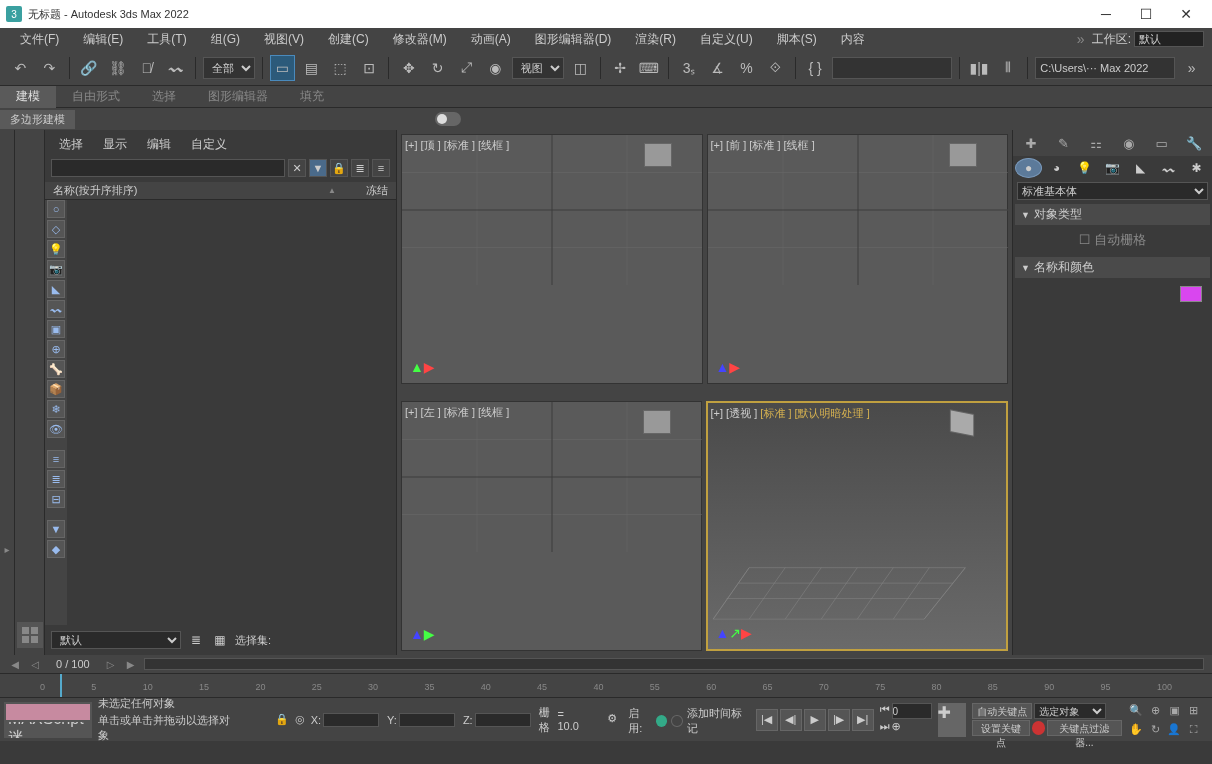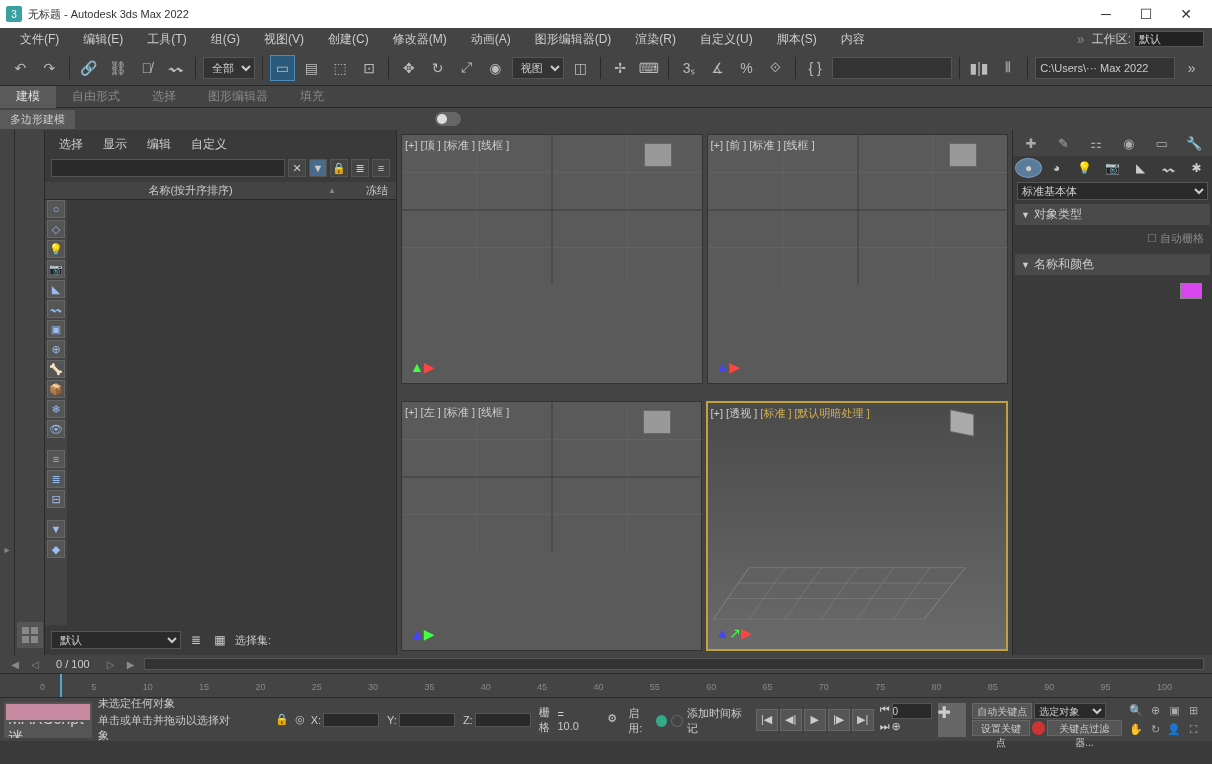--- a/index.html
+++ b/index.html
@@ -37,21 +37,21 @@
 .scene-iconcol { width: 22px; background: #444; display: flex; flex-direction: column; padding-top: 52px; gap: 2px; align-items:center;}
 .scene-iconcol .ico { width: 18px; height: 18px; background: #555; border:1px solid #666;display:flex;align-items:center;justify-content:center;font-size:11px;color:#99bbee;}
 .scene-content { flex: 1; display: flex; flex-direction: column; }
 .scene-tabs { height: 24px; display: flex; align-items: center; padding: 4px 6px 0; gap: 4px; }
 .scene-tabs .stab { padding: 2px 8px; color: #ccc; font-size: 12px; }
 .scene-filter { height: 28px; display: flex; align-items: center; padding: 0 6px; gap: 3px; }
 .scene-filter input { flex: 1; background: #2a2a2a; border: 1px solid #555; color: #ccc; height: 18px; padding: 0 4px; font-size: 11px; }
 .scene-filter .fbtn { width: 18px; height: 18px; display: flex; align-items: center; justify-content: center; border:1px solid #555; background:#444;font-size:11px;}
 .scene-filter .fbtn.funnel{background:#4a6a8a;}
 .scene-header { height: 18px; display: flex; align-items: center; padding: 0 8px; background: #444; border-bottom: 1px solid #2a2a2a; font-size:11px;}
-.scene-header .col1 { flex: 1; text-align: center; }
+.scene-header .col1 { flex: 1; }
 .scene-header .tri{font-size:8px;color:#888;margin-right:30px;}
 .scene-list { flex: 1; background: #3a3a3a; }
 .scene-bottom{height:30px;display:flex;align-items:center;padding:0 6px;gap:6px;}
 .scene-bottom select{background:#2a2a2a;border:1px solid #555;color:#ccc;font-size:11px;width:130px;height:18px;padding:0 4px;}
 .scene-bottom .sb{width:18px;height:18px;display:flex;align-items:center;justify-content:center;font-size:12px;}
 .scene-bottom label{font-size:11px;color:#ccc;}
 .viewports { flex: 1; display: flex; flex-direction: column; gap: 17px; padding: 4px; background:#444;}
 .vrow { flex: 1; display: flex; gap: 4px; }
 .viewport { flex: 1; background: #5a5a5a; position: relative; border: 1px solid #333; }
 .viewport.active { border: 2px solid #c0a040; }
@@ -67,21 +67,21 @@
 .cmdtabs .ct { flex: 1; height: 20px; display: flex; align-items: center; justify-content: center; font-size: 13px; color:#aaa;}
 .cmdtabs2{height:24px;display:flex;padding:2px;gap:1px;}
 .cmdtabs2 .ct2{flex:1;height:20px;display:flex;align-items:center;justify-content:center;font-size:12px;border:1px solid transparent;}
 .cmdtabs2 .ct2.active{background:#5c7a9a;border-color:#7a9abc;border-radius:50%;}
 .cmddrop { padding: 2px 4px; }
 .cmddrop select { width: 100%; background: #2a2a2a; border: 1px solid #555; color: #ccc; font-size: 11px; height: 18px; }
 .rollout { margin: 2px; }
 .rollout-header { background: #4a4a4a; padding: 2px 6px; font-size: 12px; cursor: pointer; display:flex;align-items:center;}
 .rollout-header .arr{margin-right:4px;font-size:9px;}
 .rollout-body { padding: 4px; }
-.rollout-body .chk{font-size:11px;color:#888;text-align:right;padding:2px;}
+.rollout-body .chk{font-size:13px;color:#888;text-align:center;padding:2px;}
 .objgrid { display: grid; grid-template-columns: 1fr 1fr; gap: 2px; }
 .objgrid button { background: #555; border: 1px solid #666; color: #ccc; font-size: 11px; height: 20px; }
 .objgrid button.wide{grid-column:1/3;}
 .colorswatch{padding:4px;display:flex;justify-content:flex-end;}
 .colorswatch .sw{width:22px;height:16px;background:#d946ef;border:1px solid #888;}
 .timebar { height: 18px; background: #444; display: flex; align-items: center; padding: 0 8px; gap: 6px; }
 .timebar .tnav{width:14px;height:14px;display:flex;align-items:center;justify-content:center;font-size:10px;color:#888;}
 .timebar .frame{font-size:11px;color:#ccc;padding:0 8px;}
 .timebar .track{flex:1;height:12px;background:#333;border:1px solid #555;}
 .timeline { height: 24px; background: #444; position: relative; border-top:1px solid #2a2a2a;}

